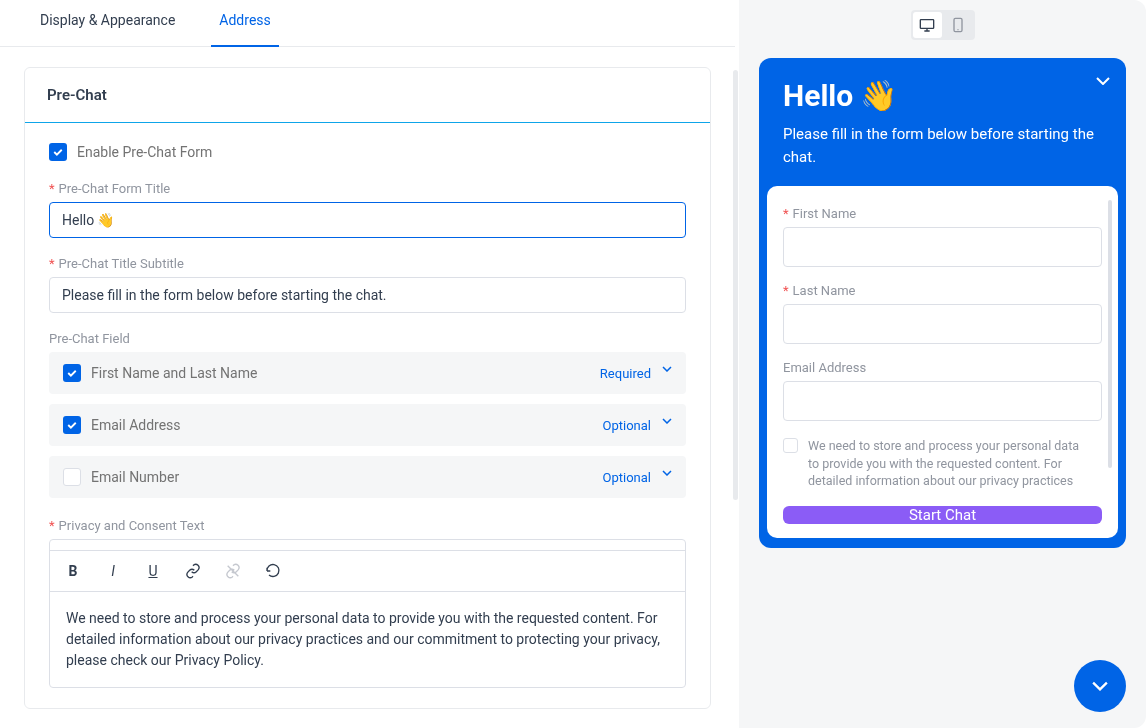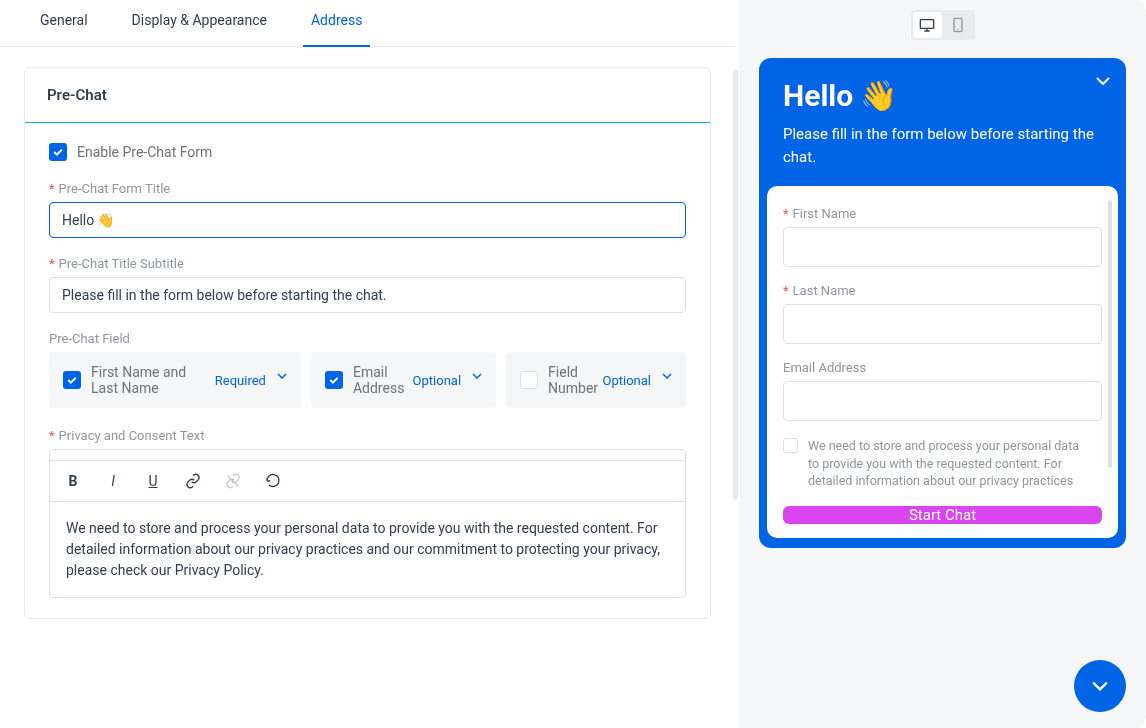--- a/index.html
+++ b/index.html
@@ -112,21 +112,21 @@
       border-radius: 4px;
       font-size: 14px;
       color: #323e4f;
       margin-bottom: 18px;
     }
     .text-input.focused {
       border-color: #0064e6;
     }
     .field-list {
       display: flex;
-      flex-direction: row;
+      flex-direction: column;
       gap: 10px;
       margin-bottom: 20px;
     }
     .field-row {
       display: flex;
       align-items: center;
       background: #f5f6f7;
       padding: 12px 14px;
       border-radius: 4px;
     }
@@ -278,21 +278,21 @@
     }
     .consent-text {
       color: #90959f;
       font-size: 12.5px;
       line-height: 1.4;
       max-height: 56px;
       overflow: hidden;
     }
     .start-btn {
       width: 100%;
-      background: #d946ef;
+      background: #8b5cf6;
       color: #fff;
       border: none;
       padding: 0;
       border-radius: 6px;
       font-size: 15px;
       cursor: pointer;
     }
     .fab {
       position: absolute;
       bottom: 16px;
@@ -319,21 +319,20 @@
       height: 430px;
       background: #e8eaed;
       border-radius: 3px;
     }
   </style>
 </head>
 <body>
 
 <div class="left-panel">
   <div class="tabs">
-    <div class="tab">General</div>
     <div class="tab">Display &amp; Appearance</div>
     <div class="tab active">Address</div>
   </div>
   <div class="content">
     <div class="card">
       <div class="card-header">Pre-Chat</div>
       <div class="card-body">
         <div class="check-row">
           <div class="checkbox">
             <svg viewBox="0 0 16 16">
@@ -382,21 +381,21 @@
             <span class="check-label">Email Address</span>
             <span class="req-tag">
               <span>Optional</span>
               <svg class="chevron-down" width="10" height="6" viewBox="0 0 10 6">
                   <path d="M1 1 L5 5 L9 1" stroke="#0064e6" stroke-width="1.5" fill="none"></path>
                 </svg>
             </span>
           </div>
           <div class="field-row">
             <div class="checkbox unchecked"></div>
-            <span class="check-label">Field Number</span>
+            <span class="check-label">Email Number</span>
             <span class="req-tag">
               <span>Optional</span>
               <svg class="chevron-down" width="10" height="6" viewBox="0 0 10 6">
                   <path d="M1 1 L5 5 L9 1" stroke="#0064e6" stroke-width="1.5" fill="none"></path>
                 </svg>
             </span>
           </div>
         </div>
 
 

